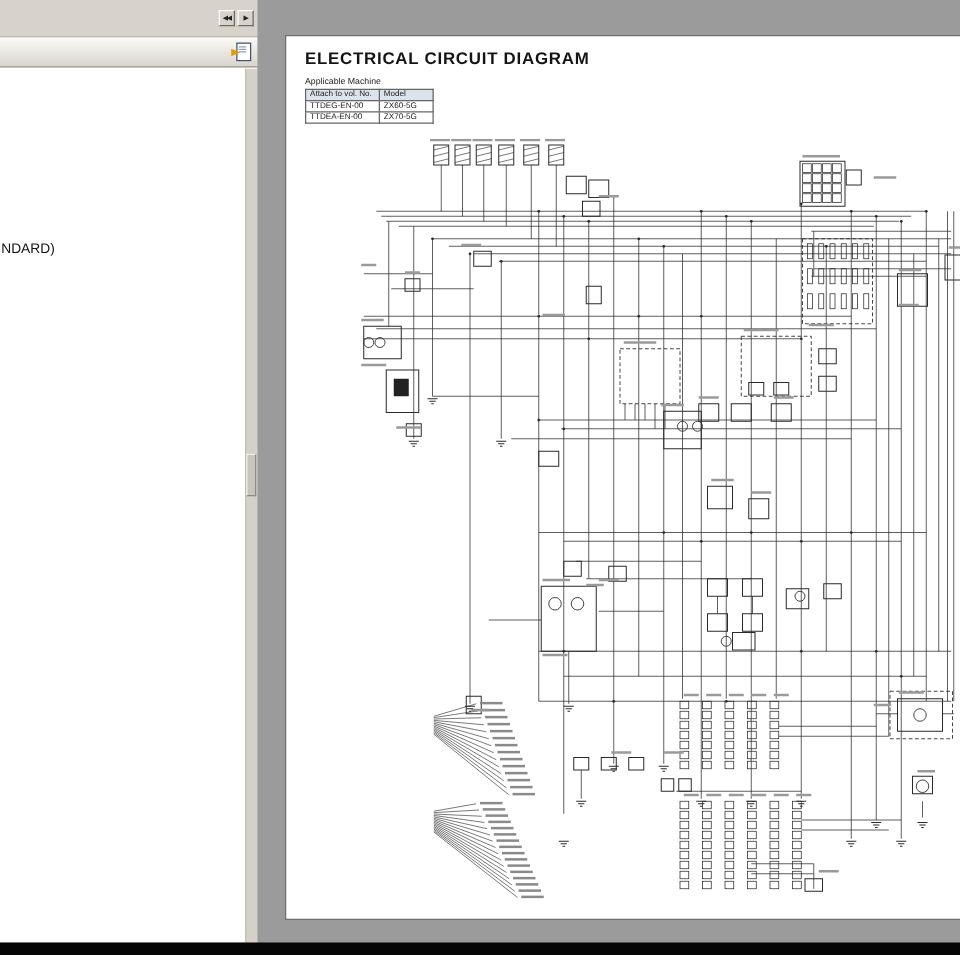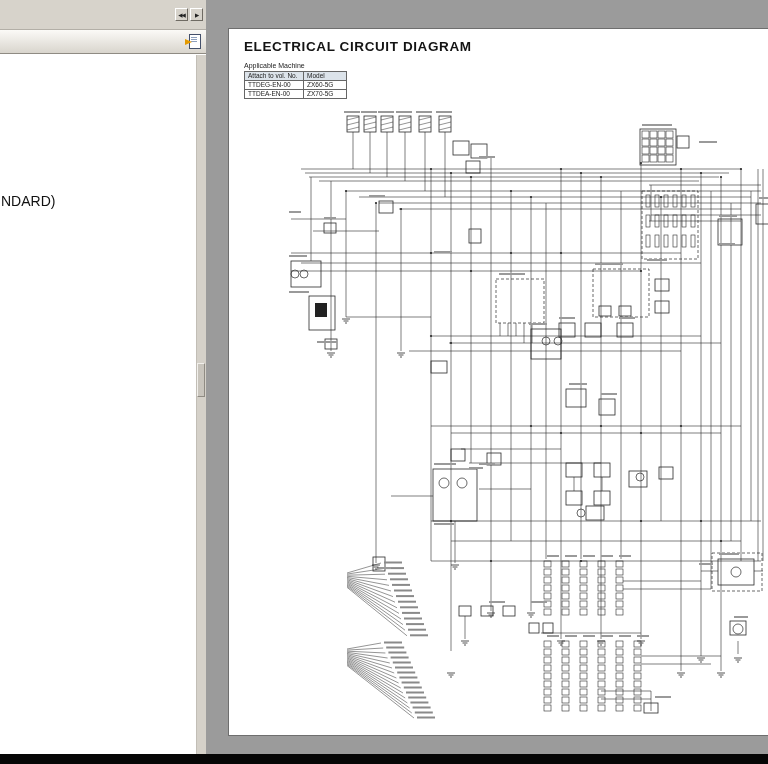--- a/index.html
+++ b/index.html
@@ -17,21 +17,21 @@
     color:#222;padding:0;letter-spacing:-1px;cursor:default;}
   .subbar{height:24px;background:linear-gradient(#fbfaf7,#d9d5cd);
     border-bottom:1px solid #8f8b83;display:flex;align-items:center;
     justify-content:flex-end;padding-right:5px;box-sizing:border-box;}
   .doc-icon{width:10px;height:13px;background:#fff;border:1px solid #44506a;position:relative;}
   .doc-icon::before{content:"";position:absolute;left:1px;top:2px;width:6px;height:1px;background:#8fa0bd;box-shadow:0 2px 0 #8fa0bd,0 4px 0 #8fa0bd;}
   .doc-icon::after{content:"";position:absolute;left:-5px;top:4px;
     border-left:7px solid #e49a00;border-top:3px solid transparent;border-bottom:3px solid transparent;}
   .body-row{position:absolute;top:55px;left:0;right:0;bottom:0;display:flex;}
   .tree{width:196px;position:relative;background:#fff;overflow:hidden;}
-  .tree-label{position:absolute;left:1px;top:138px;font-size:14px;color:#111;white-space:nowrap;}
+  .tree-label{position:absolute;left:1px;top:138px;font-size:11px;color:#111;white-space:nowrap;}
   .vscroll{width:10px;background:#d5d1c9;position:relative;border-left:1px solid #c2beb6;box-sizing:border-box;}
   .vthumb{position:absolute;left:0px;top:308px;width:8px;height:34px;background:#c9c5bd;
     border:1px solid;border-color:#f2f0ec #8f8b83 #8f8b83 #f2f0ec;box-sizing:border-box;}
   
   .viewer{position:absolute;left:206px;top:0;width:562px;height:754px;background:#9b9b9b;overflow:hidden;}
   .page{position:absolute;left:22px;top:28px;width:700px;height:708px;background:#ffffff;
     border:1px solid #6e6e6e;box-sizing:border-box;}
   .page-title{position:absolute;left:15px;top:10px;font-size:13.5px;font-weight:bold;
     letter-spacing:.6px;color:#141414;white-space:nowrap;}
   .applicable{position:absolute;left:15px;top:33px;font-size:7px;color:#222;}

